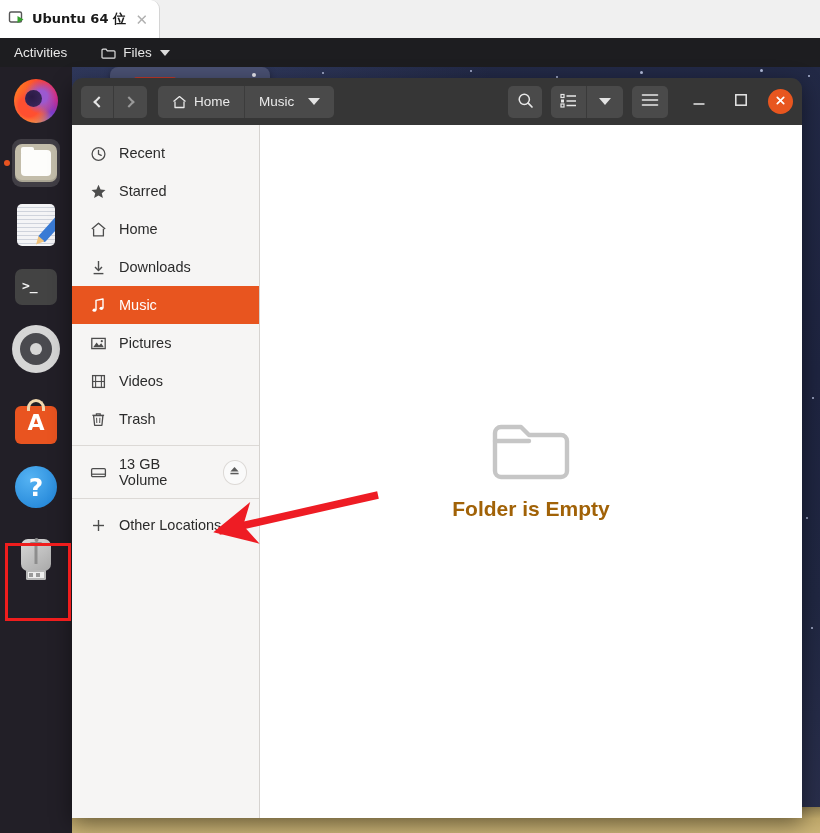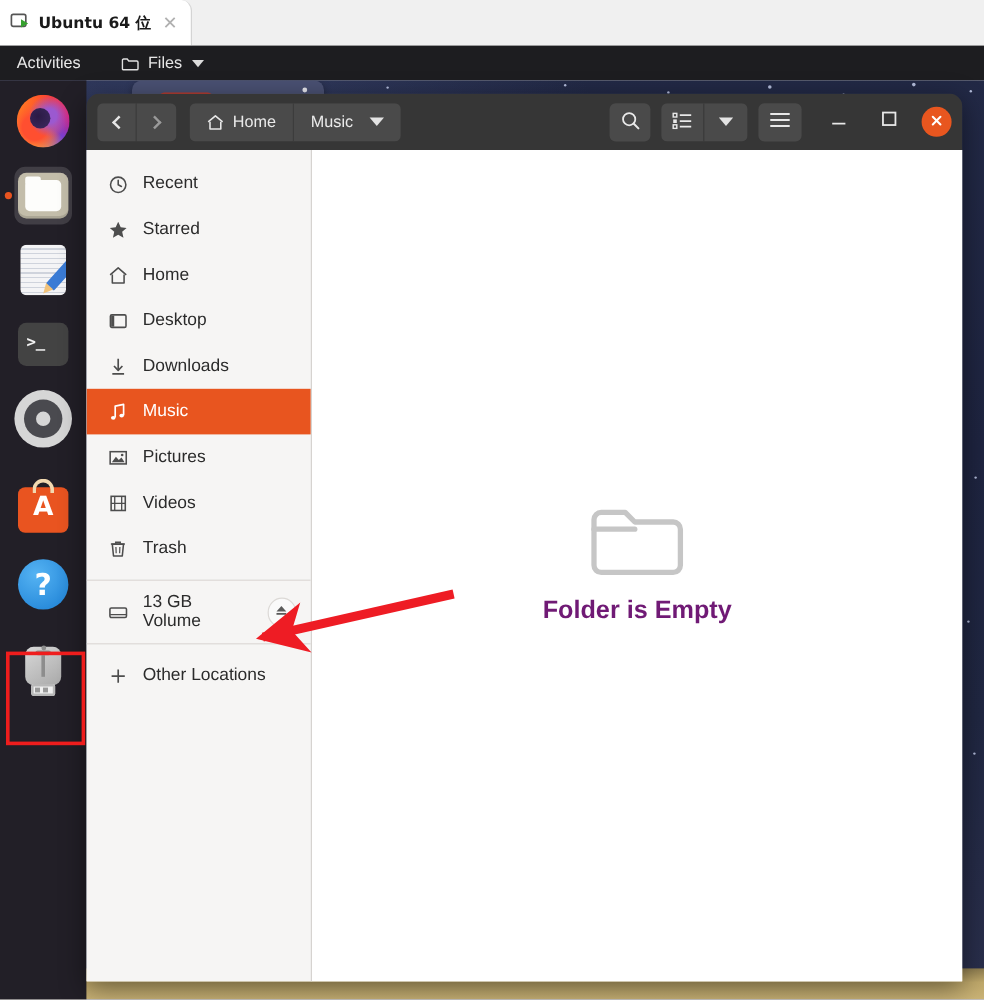--- a/index.html
+++ b/index.html
@@ -224,21 +224,21 @@
     margin-left:auto; width:25px;height:25px;border-radius:50%;
     border:1px solid #dcd9d6; background:#fafafa;
     display:flex;align-items:center;justify-content:center;cursor:pointer;
   }
 
   #content { flex:1; background:#ffffff; position:relative; }
   #empty-state {
     position:absolute; left:0; right:0; top:296px; text-align:center;
   }
   #empty-folder-icon { width:82px; height:62px; margin:0 auto 14px; position:relative; }
-  #empty-label { color:#701a75; font-size:21px; font-weight:bold; }
+  #empty-label { color:#a16207; font-size:21px; font-weight:bold; }
 
   
   #annotation-arrow { position:absolute; left:0; top:0; width:820px; height:833px; pointer-events:none; z-index:40; }
 </style>
 </head>
 <body>
 
 <div id="vm-tabstrip">
   <div id="vm-tab">
     <span class="tab-icon">
@@ -438,29 +438,20 @@
       <div class="side-item">
         <span class="ic">
           <svg width="17" height="17" viewBox="0 0 17 17">
             <path d="M1.8 8 8.5 2.2 15.2 8" fill="none" stroke="currentColor" stroke-width="1.3" stroke-linejoin="round"></path>
             <path d="M3.6 7.8v7.1h9.8V7.8" fill="none" stroke="currentColor" stroke-width="1.3" stroke-linejoin="round"></path>
           </svg>
         </span>
         <span>Home</span>
       </div>
 
-      <div class="side-item">
-        <span class="ic">
-          <svg width="17" height="17" viewBox="0 0 17 17">
-            <rect x="2" y="3.4" width="13" height="10.4" rx="1.2" fill="none" stroke="currentColor" stroke-width="1.3"></rect>
-            <rect x="2.6" y="4" width="2.6" height="9.2" fill="currentColor"></rect>
-          </svg>
-        </span>
-        <span>Desktop</span>
-      </div>
 
 
       <div class="side-item">
         <span class="ic">
           <svg width="17" height="17" viewBox="0 0 17 17">
             <line x1="8.5" y1="2" x2="8.5" y2="11" stroke="currentColor" stroke-width="1.4"></line>
             <polyline points="5,8 8.5,11.6 12,8" fill="none" stroke="currentColor" stroke-width="1.4" stroke-linejoin="round"></polyline>
             <line x1="3.6" y1="14.6" x2="13.4" y2="14.6" stroke="currentColor" stroke-width="1.4"></line>
           </svg>
         </span>

